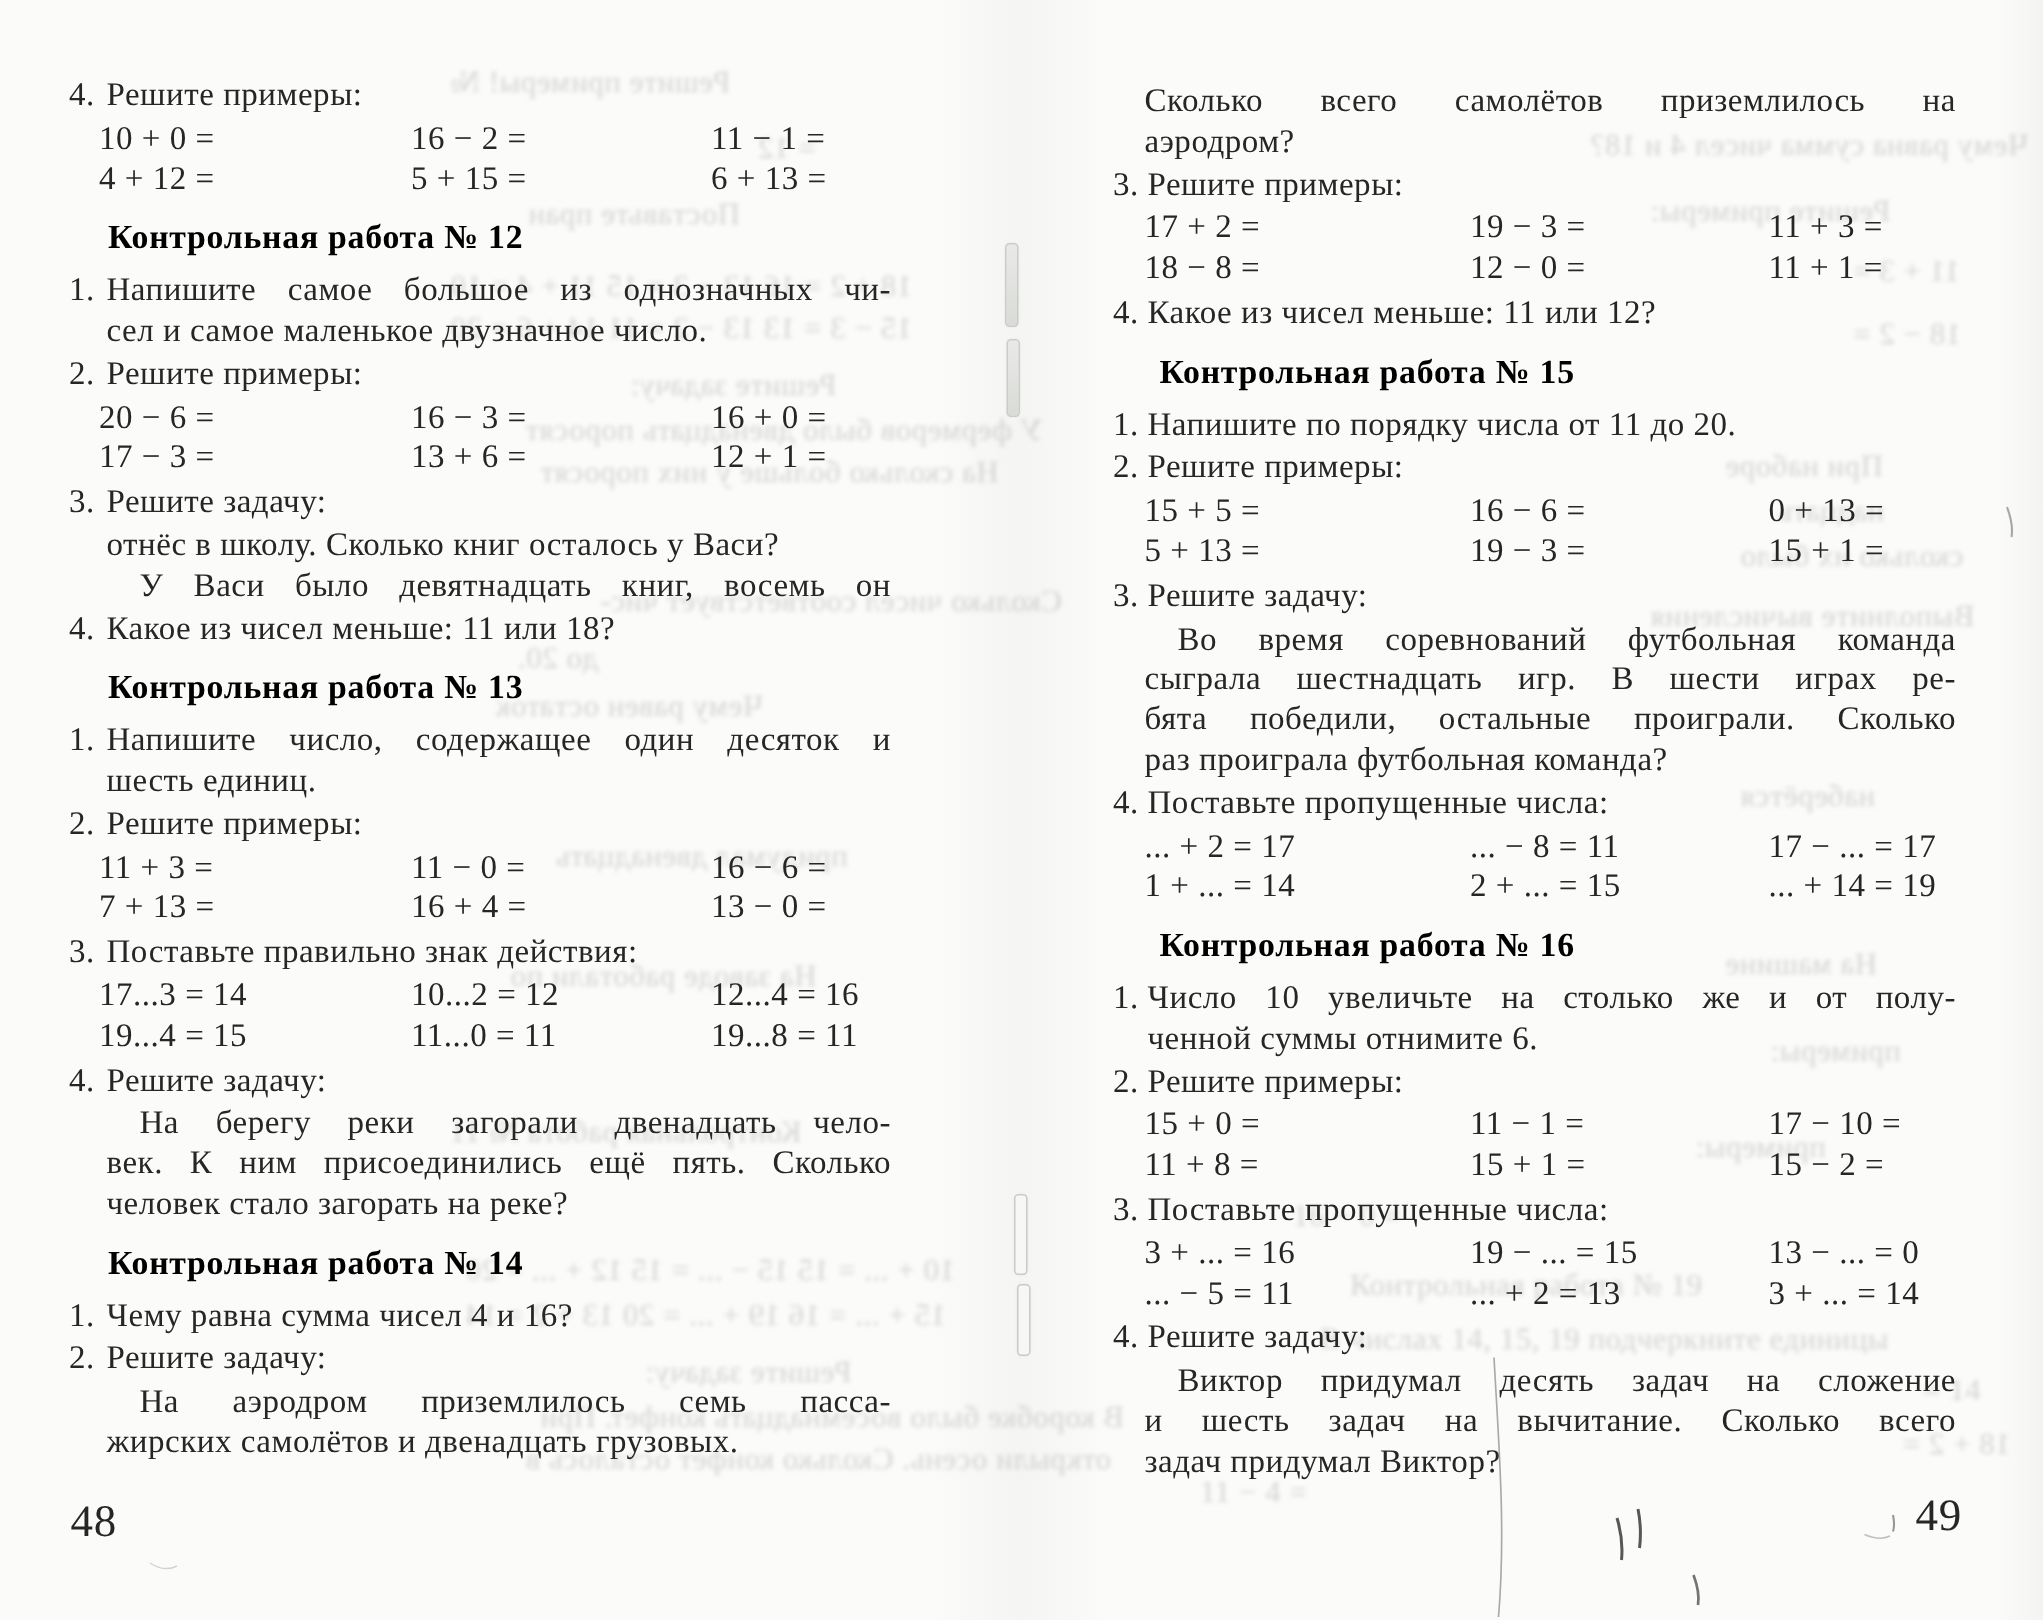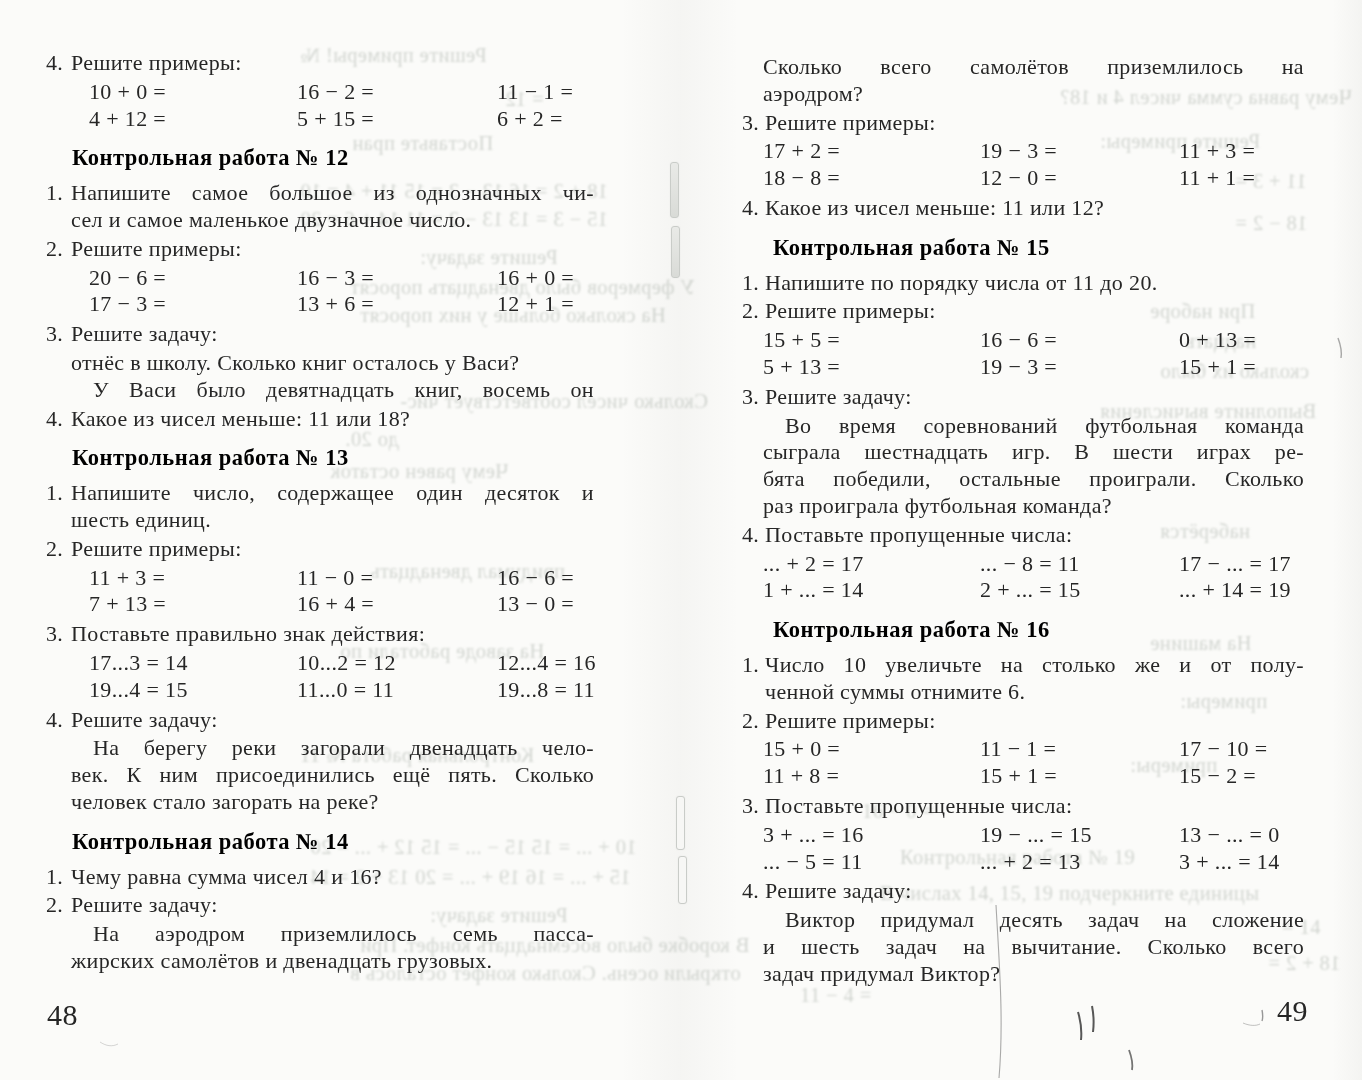--- a/index.html
+++ b/index.html
@@ -38,21 +38,21 @@
   .item{display:grid;grid-template-columns:25px 1fr;margin-bottom:2px;}
   .page-right .item{grid-template-columns:23px 1fr;}
   .item .num{text-align:left;}
   .ln{min-height:26.8px;}
   .ln.j{text-align:justify;text-align-last:justify;}
   .para{margin-left:25px;margin-bottom:2px;}
   .page-right .para{margin-left:21px;}
   .para .ln.first{text-indent:22px;}
   .eq{
     display:grid;grid-template-columns:208px 200px 1fr;
-    margin-left:43px;margin-bottom:3px;
+    margin-left:20px;margin-bottom:3px;
   }
   .page-right .eq{grid-template-columns:217px 199px 1fr;margin-left:21px;}
   .eq .cell{min-height:26.8px;white-space:nowrap;}
   .pagenum{position:absolute;font-size:30px;letter-spacing:.5px;}
   .pn-left{left:47px;top:998px;}
   .pn-right{left:1277px;top:994px;}
   
   .staple{
     position:absolute;width:7px;border-radius:3px;
     background:linear-gradient(180deg,#e9eae7,#d9dbd7);
@@ -119,21 +119,21 @@
         <div class="body">
           <div class="ln">Решите примеры:</div>
         </div>
       </div>
       <div class="eq">
         <div class="cell">10 + 0 =</div>
         <div class="cell">16 − 2 =</div>
         <div class="cell">11 − 1 =</div>
         <div class="cell">4 + 12 =</div>
         <div class="cell">5 + 15 =</div>
-        <div class="cell">6 + 2 =</div>
+        <div class="cell">6 + 13 =</div>
       </div>
       <div class="head">Контрольная работа № 12</div>
       <div class="item">
         <span class="num">1.</span>
         <div class="body">
           <div class="ln j">Напишите самое большое из однозначных чи-</div>
           <div class="ln">сел и самое маленькое двузначное число.</div>
         </div>
       </div>
       <div class="item">

